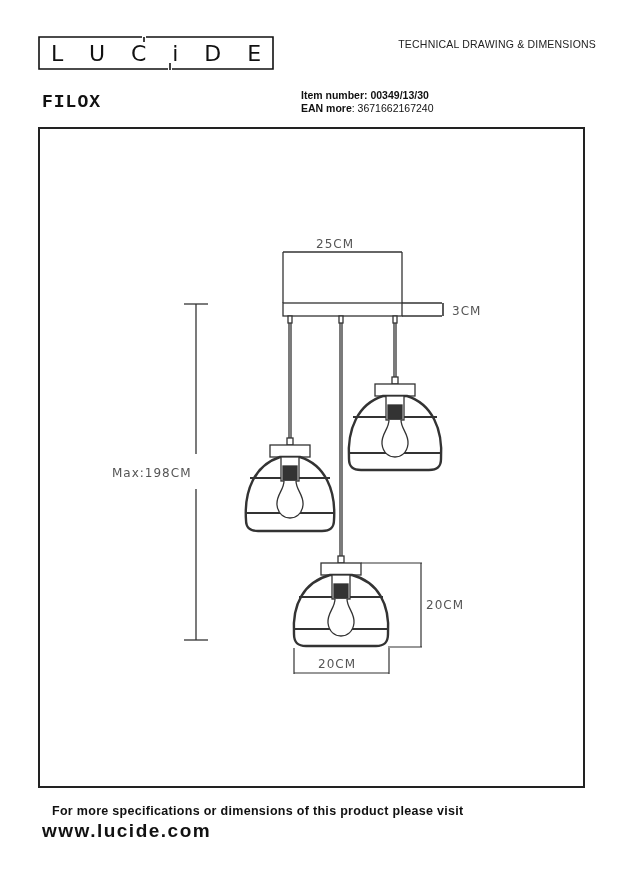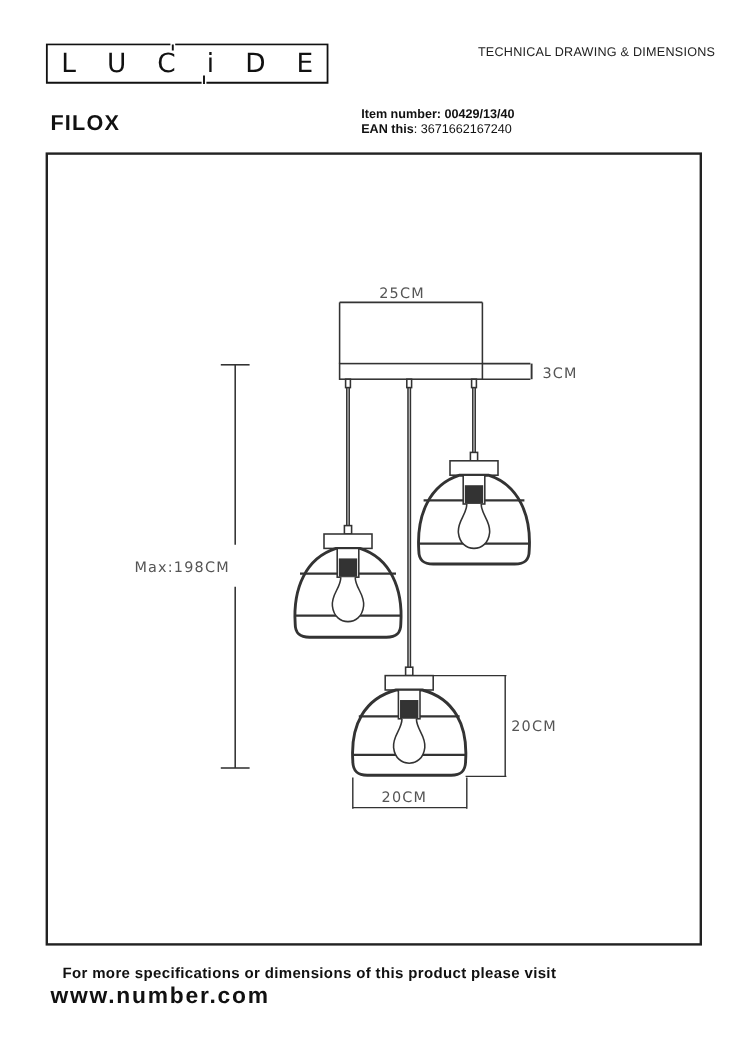--- a/index.html
+++ b/index.html
@@ -6,21 +6,21 @@
   body { width:620px; height:877px; position:relative; overflow:hidden;
          font-family:"Liberation Sans", sans-serif; color:#111; }
   .logo { position:absolute; left:38px; top:36px; width:236px; height:34px; }
   .logo-letters { position:absolute; left:0; top:0; width:236px; height:34px;
          display:flex; justify-content:space-around; align-items:center;
          font-family:"DejaVu Sans", sans-serif; font-weight:normal; font-size:22px;
          letter-spacing:0; color:#111; }
   .doc-type { position:absolute; right:24px; top:38px; font-size:10.5px;
          letter-spacing:0.2px; color:#222; }
   .product-name { position:absolute; left:42px; top:92px; font-size:18px;
-         font-weight:bold; letter-spacing:1px; }
+         font-weight:bold; letter-spacing:1px;font-family:Liberation Mono, monospace; }
   .meta { position:absolute; left:301px; top:89px; font-size:10.5px; line-height:13px; }
   .meta b { font-weight:bold; }
   .frame { position:absolute; left:38px; top:127px; width:547px; height:661px;
          border:2px solid #222; box-sizing:border-box; }
   .drawing { position:absolute; left:0; top:0; }
   .footer-text { position:absolute; left:42px; top:804px; font-size:12.5px;
          font-weight:bold; letter-spacing:0.3px;margin-left:10px; }
   .footer-url { position:absolute; left:42px; top:820px; font-size:19px;
          font-weight:bold; letter-spacing:1.5px; }
   .dim { font-family:"DejaVu Sans", sans-serif; font-size:12px; fill:#555;
@@ -46,24 +46,24 @@
   </div>
 </div>
 
 <div class="doc-type">TECHNICAL DRAWING &amp; DIMENSIONS</div>
 
 <div class="product-name">FILOX</div>
 
 <div class="meta">
   <div>
     <b>Item number:</b>
-    <b>00429/13/40</b>
+    <b>00349/13/30</b>
   </div>
   <div>
-    <b>EAN this</b><span>: 3671662167240</span>
+    <b>EAN more</b><span>: 3671662167240</span>
   </div>
 </div>
 
 <div class="frame"></div>
 
 <svg class="drawing" width="620" height="877" viewBox="0 0 620 877">
   <g stroke="#333" fill="none" stroke-width="1.3">
 
     <line x1="283" y1="252" x2="283" y2="303"></line>
     <line x1="402" y1="252" x2="402" y2="303"></line>
@@ -133,13 +133,13 @@
   </g>
 
   <text class="dim" x="316" y="248">25CM</text>
   <text class="dim" x="452" y="315">3CM</text>
   <text class="dim" x="112" y="477">Max:198CM</text>
   <text class="dim" x="426" y="609">20CM</text>
   <text class="dim" x="318" y="668">20CM</text>
 </svg>
 
 <div class="footer-text">For more specifications or dimensions of this product please visit</div>
-<div class="footer-url">www.number.com</div>
+<div class="footer-url">www.lucide.com</div>
 
 </body></html>

